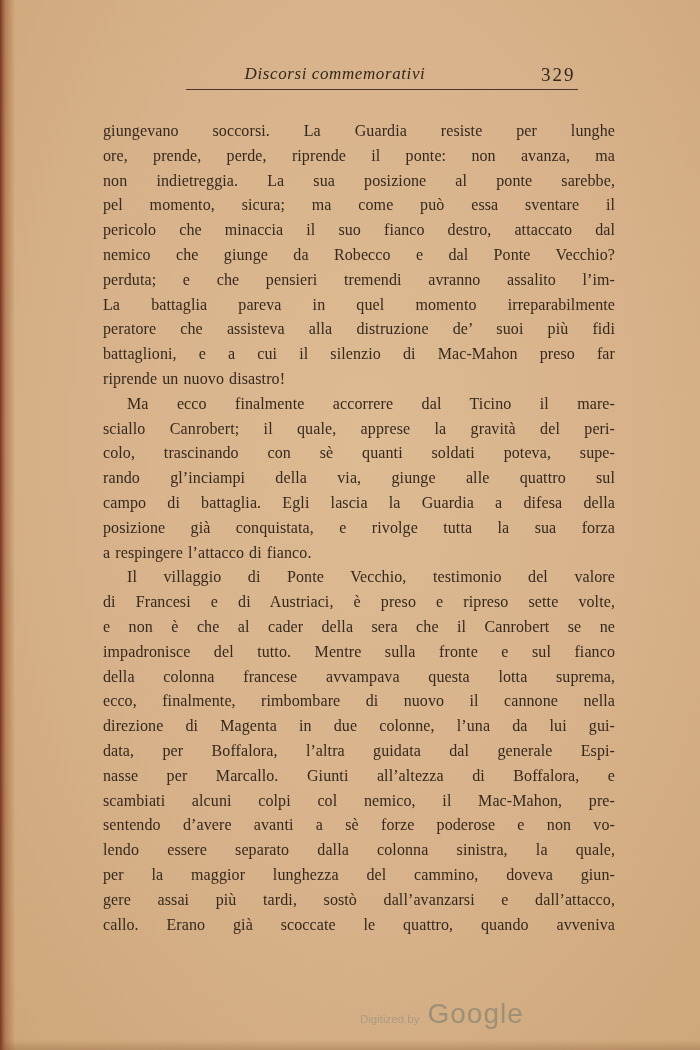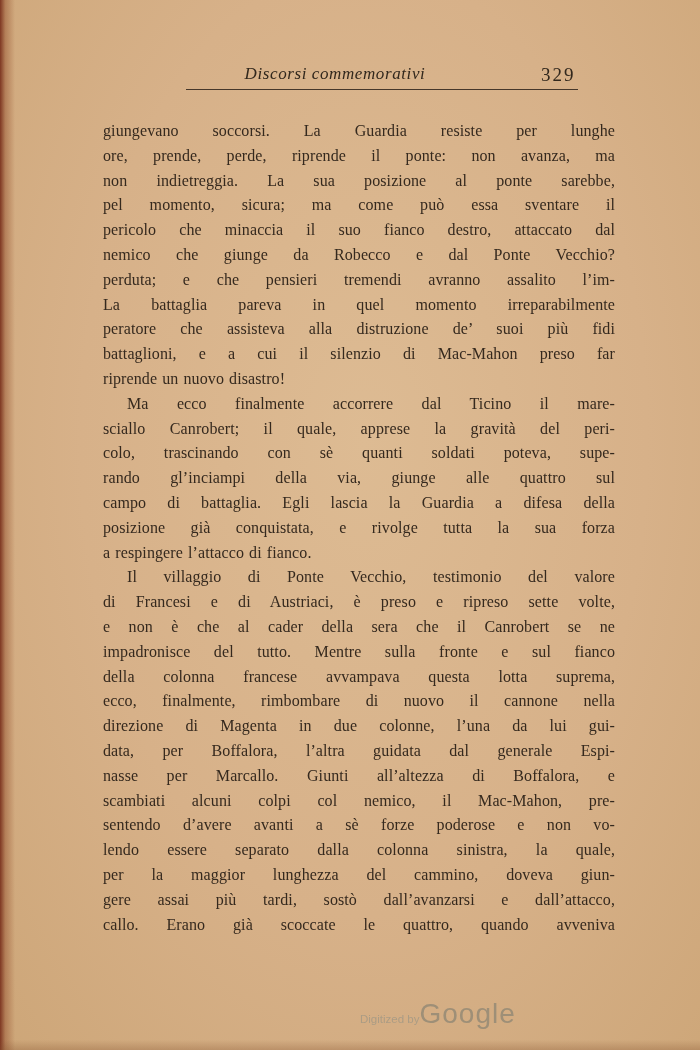--- a/index.html
+++ b/index.html
@@ -47,21 +47,21 @@
     margin-left:40px;
   }
   .line {
     text-align:justify;
     text-align-last:justify;
   }
   .line.no-just { text-align-last:left; }
   .line.indent { text-indent:24px; }
   .watermark {
     position:absolute; top:998px; left:360px;
-    display:flex; align-items:baseline; gap:0;
+    display:flex; align-items:baseline; gap:8px;
     user-select:none;
   }
   .wm-prefix {
     font-family:"Liberation Sans","DejaVu Sans",sans-serif;
     font-size:11.5px;
     color:#ab9c84;
   }
   .wm-brand {
     font-family:Liberation Sans, sans-serif;
     font-size:28px;

